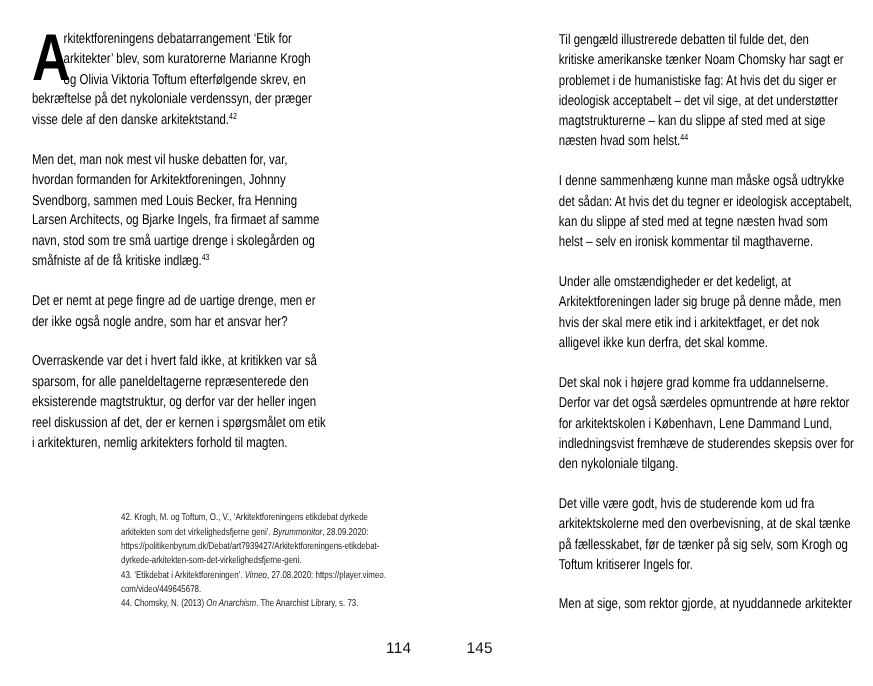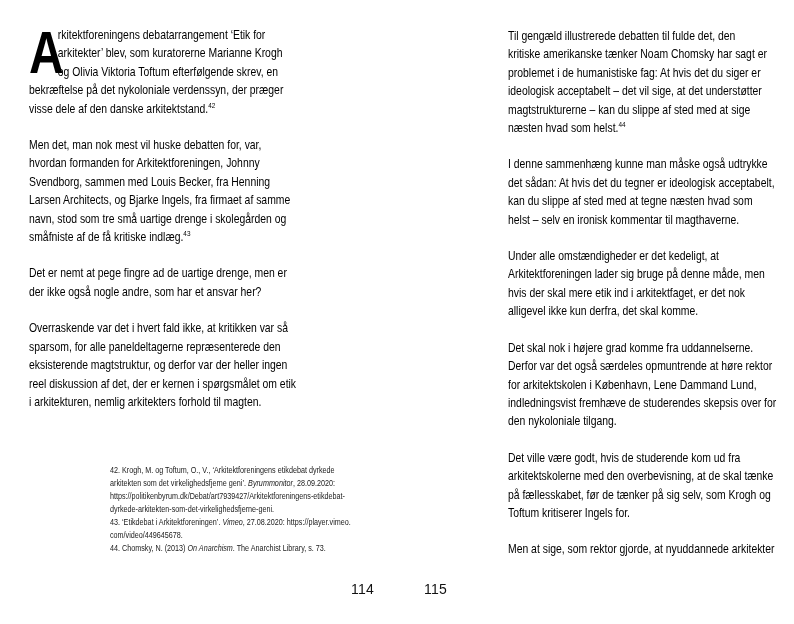--- a/index.html
+++ b/index.html
@@ -118,16 +118,16 @@
 hvis der skal mere etik ind i arkitektfaget, er det nok
 alligevel ikke kun derfra, det skal komme.</span></p><p class="para"><span>Det skal nok i højere grad komme fra uddannelserne.
 Derfor var det også særdeles opmuntrende at høre rektor
 for arkitektskolen i København, Lene Dammand Lund,
 indledningsvist fremhæve de studerendes skepsis over for
 den nykoloniale tilgang.</span></p><p class="para"><span>Det ville være godt, hvis de studerende kom ud fra
 arkitektskolerne med den overbevisning, at de skal tænke
 på fællesskabet, før de tænker på sig selv, som Krogh og
 Toftum kritiserer Ingels for.</span></p><p class="para"><span>Men at sige, som rektor gjorde, at nyuddannede arkitekter</span></p></div>
 
-    <div class="pageno pageno-right">115</div>
+    <div class="pageno pageno-right">145</div>
   </div>
 
 </div>
 
 </body></html>

